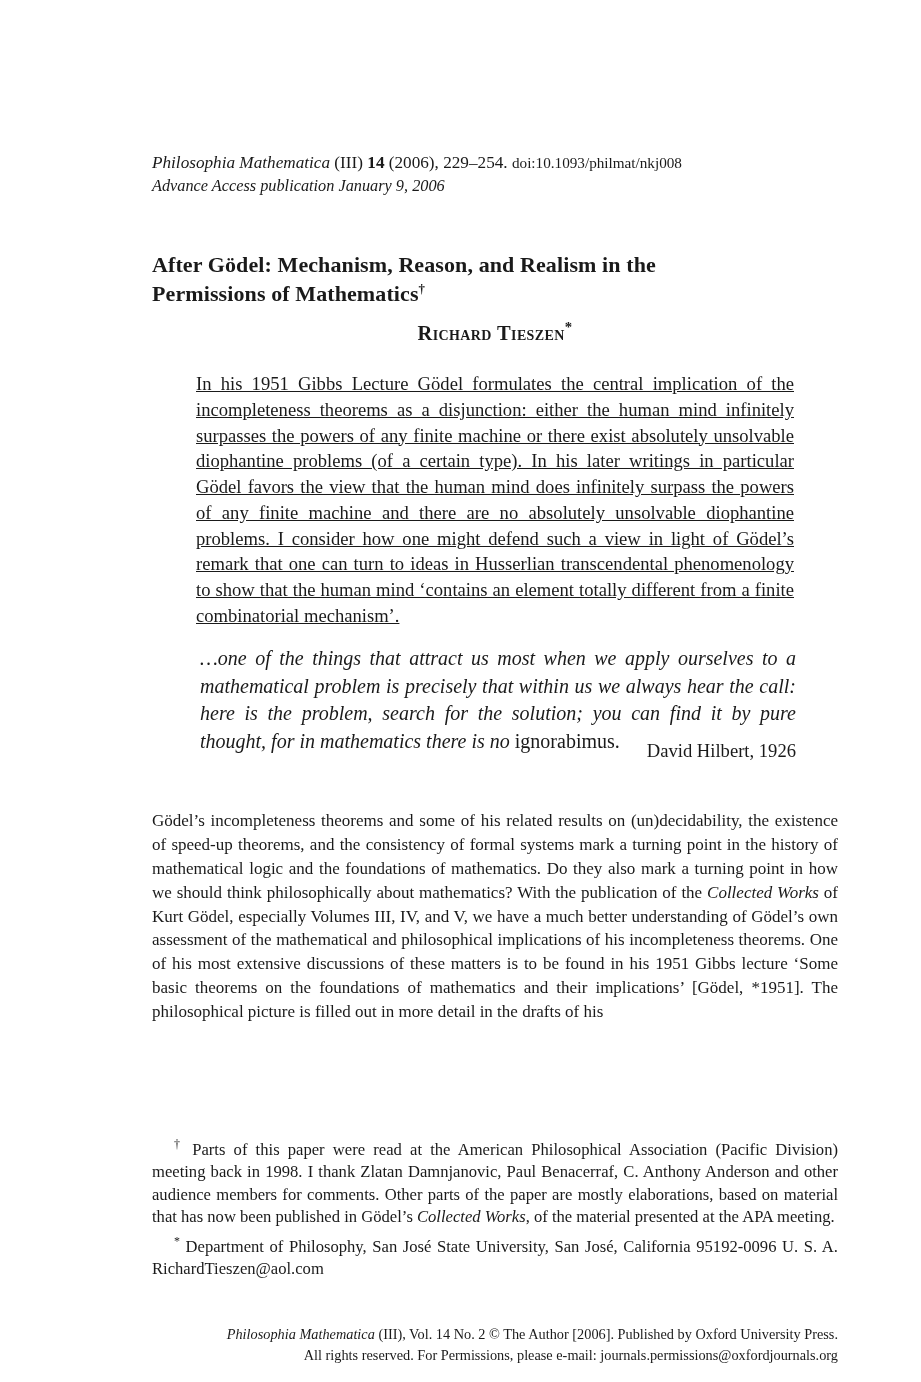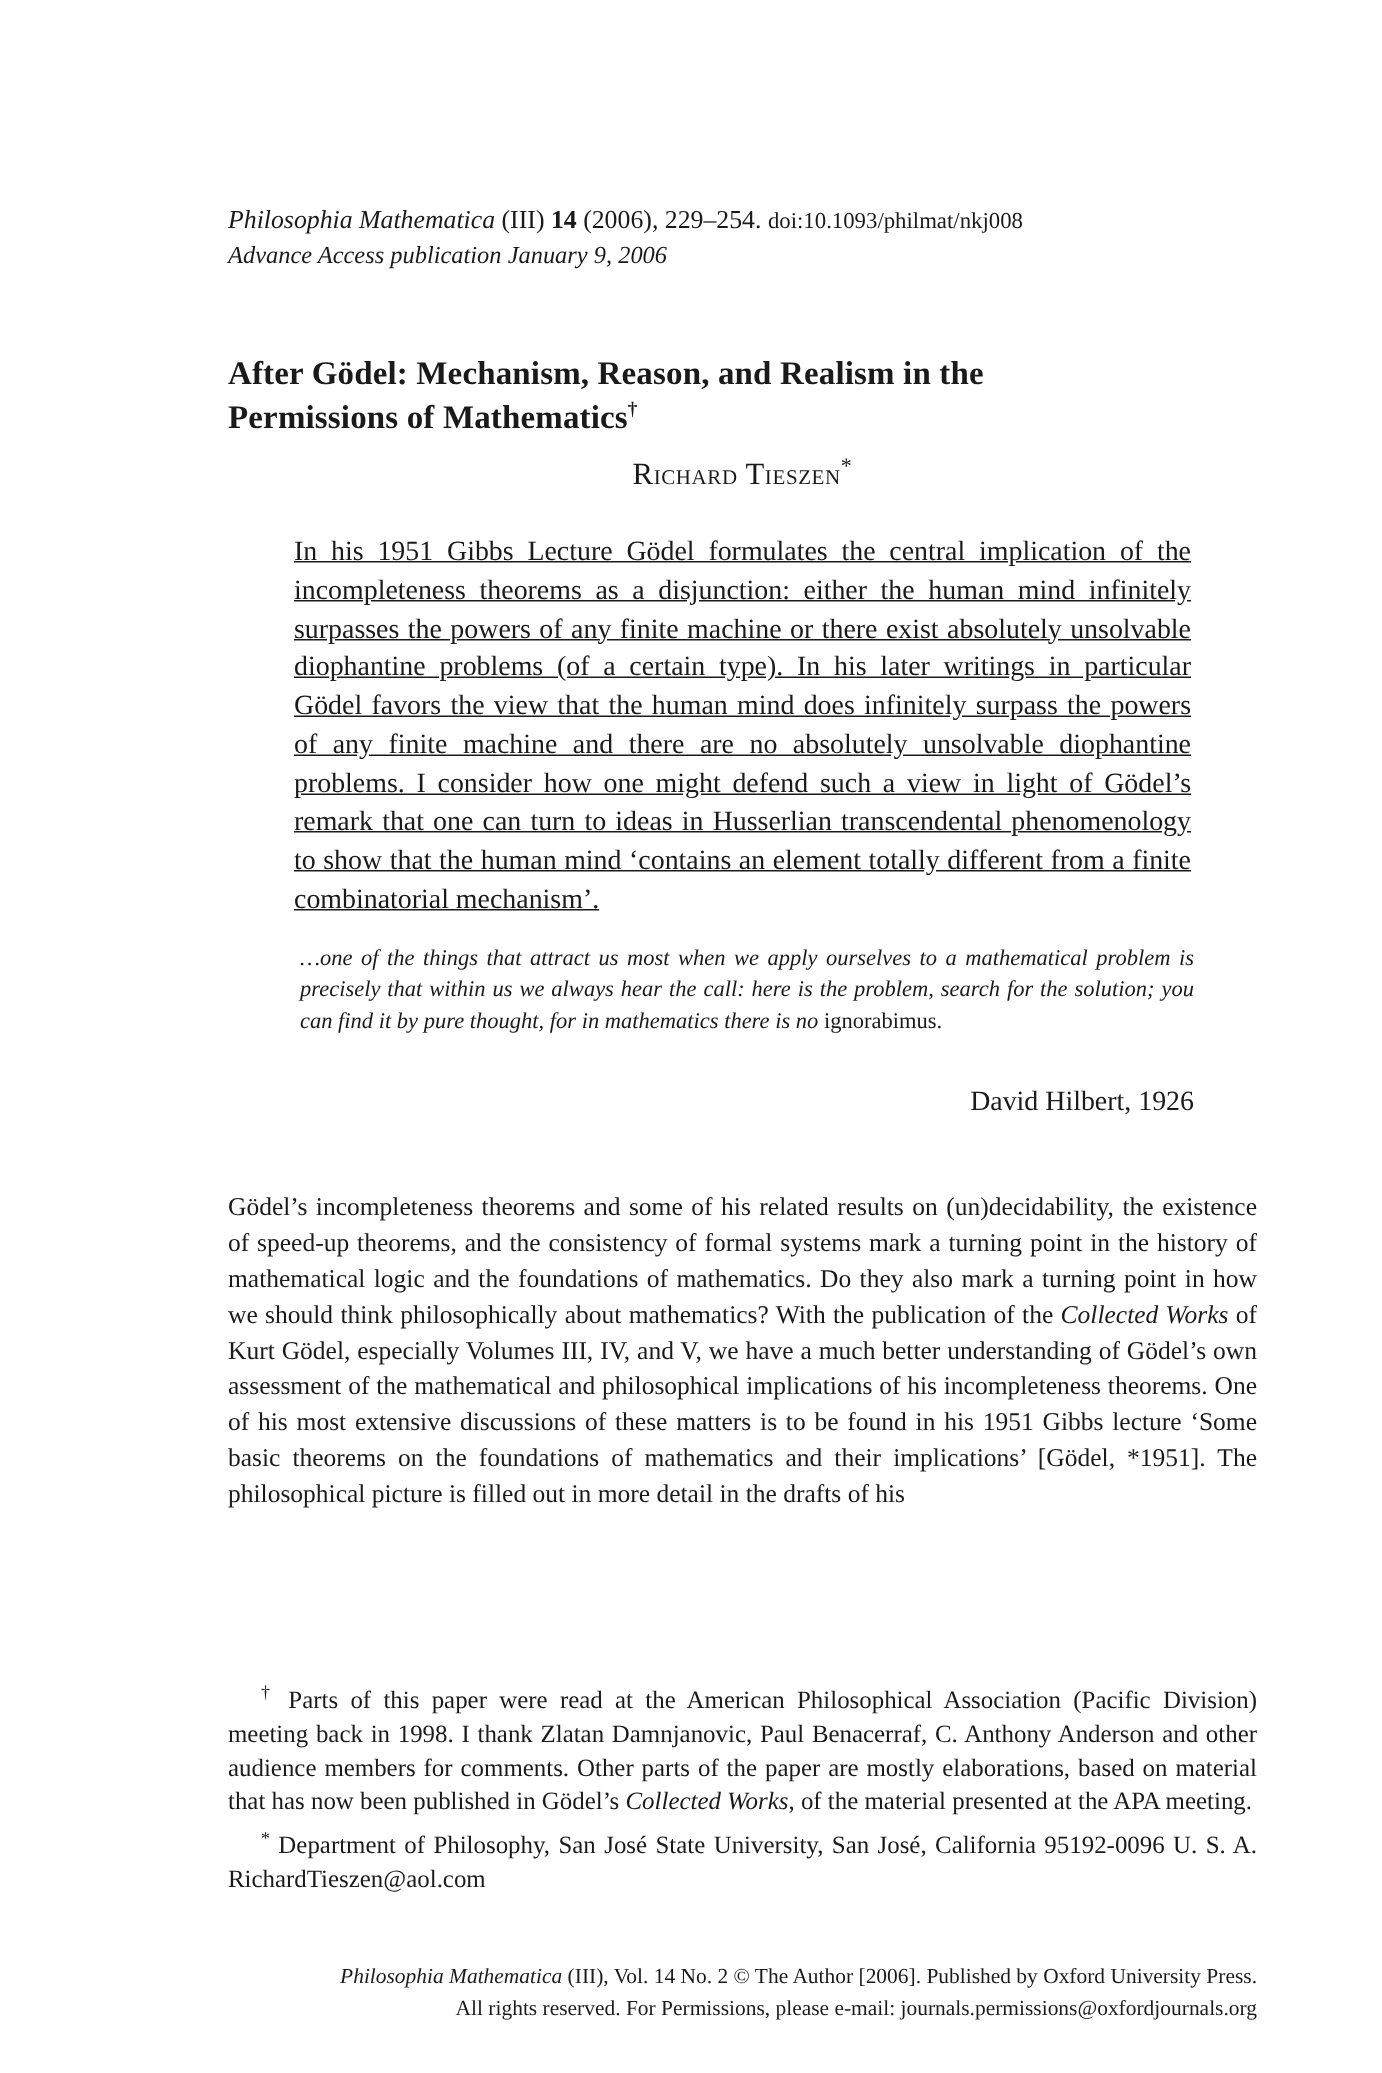--- a/index.html
+++ b/index.html
@@ -11,21 +11,21 @@
     width: 921px;
     height: 1382px;
     font-family: "Liberation Serif", "DejaVu Serif", serif;
     color: #1a1a1a;
     position: relative;
     overflow: hidden;
   }
 
   .page {
     position: absolute;
-    left: 0; top: 0;
+    left: 0; top: 16px;
     width: 921px;
     height: 1006px;
   }
 
   
   .journal-head {
     position: absolute;
     left: 152px;
     top: 136px;
     width: 686px;
@@ -59,20 +59,21 @@
   
   .author-line {
     position: absolute;
     left: 152px;
     top: 303px;
     width: 686px;
     text-align: center;
     font-size: 20.5px;
     font-variant: small-caps;
     letter-spacing: 0.4px;
+    font-weight: bold;
   }
   .author-line .sup-star {
     font-size: 0.72em;
     vertical-align: super;
     font-variant: normal;
   }
 
   
   .abstract {
     position: absolute;
@@ -86,21 +87,21 @@
     hyphens: none;
     text-decoration: underline;
   }
 
   
   .epigraph {
     position: absolute;
     left: 200px;
     top: 629px;
     width: 596px;
-    font-size: 15px;
+    font-size: 20px;
     line-height: 1.385;
     font-style: italic;
     text-align: justify;
   }
   .epigraph .roman { font-style: normal; }
   .epigraph-attrib {
     position: absolute;
     left: 200px;
     top: 722px;
     width: 596px;

